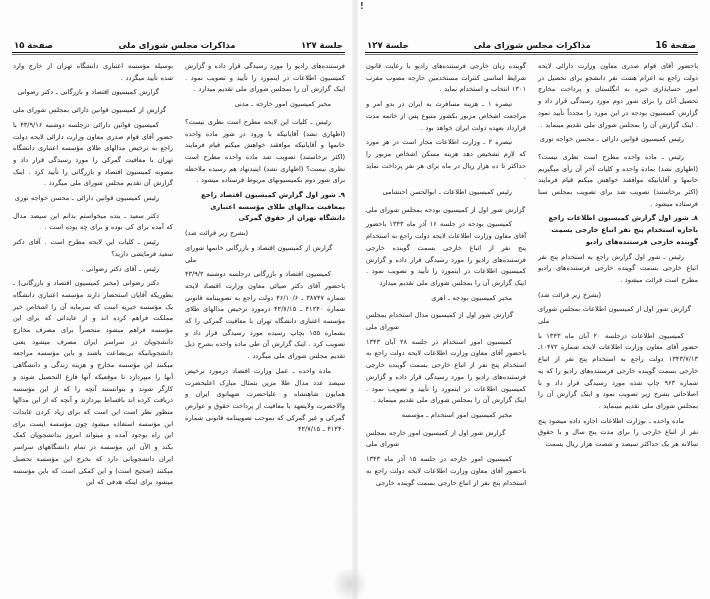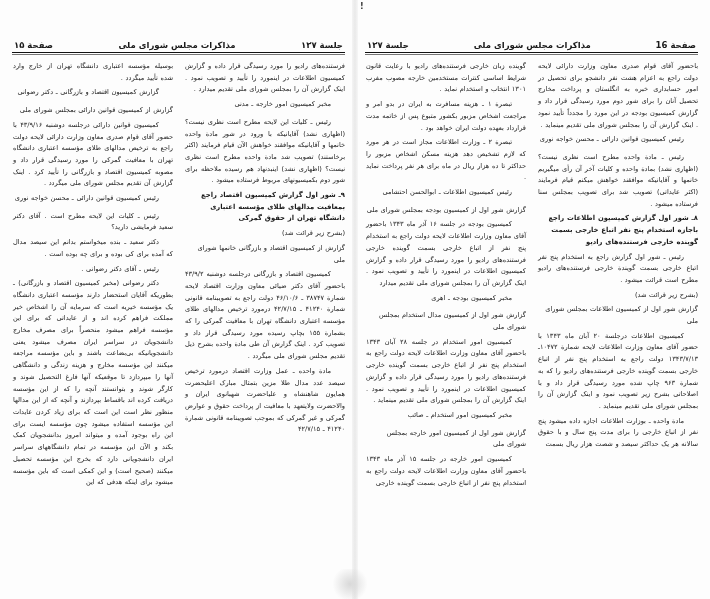--- a/index.html
+++ b/index.html
@@ -29,21 +29,21 @@
     border-bottom: 1.5px solid #111;
   }
   .header-rule2 { height: 0; border-bottom: 0.6px solid #777; margin-top: 1px; }
   .columns { display: flex; flex-direction: row-reverse; gap: 12px; margin-top: 6px; }
   .col {
     width: 160px; direction: rtl; text-align: justify;
     font-size: 6.6px; line-height: 11.7px; word-spacing: 0.5px;
   }
   .col p { margin: 0 0 3px 0; }
   .col .indent { text-indent: 14px; }
-  .col .center { text-align: right; }
+  .col .center { text-align: left; }
   .col .heading { font-weight: bold; text-align: right; font-size: 6.8px; }
   .col .speaker { font-weight: normal; }
   .col .signature { text-indent: 14px; margin-bottom: 6px; }
   .mark { position: absolute; top: 2px; left: 360px; font-size: 8px; font-weight: bold; color: #333; }
   .speck { position: absolute; bottom: 0; left: 330px; width: 40px; height: 30px;
     background: radial-gradient(circle, #d8d8d8 0%, rgba(255,255,255,0) 70%); }
 </style>
 </head>
 <body>
 
@@ -53,71 +53,71 @@
     <div class="header">
       <span>جلسة ۱۳۷</span>
       <span>مذاکرات مجلس شورای ملی</span>
       <span>صفحة ۱۵</span>
     </div>
     <div class="header-rule2"></div>
     <div class="columns">
       <div class="col">
           <p>فرستنده‌های رادیو را مورد رسیدگی قرار داده و گزارش کمیسیون اطلاعات در اینمورد را تأیید و تصویب نمود . اینک گزارش آن را بمجلس شورای ملی تقدیم میدارد .</p>
           <p class="signature">مخبر کمیسیون امور خارجه ـ مدنی</p>
-          <p class="indent"><span class="speaker">رئیس ـ </span><span>کلیات این لایحه مطرح است نظری نیست؟ (اظهاری نشد) آقایانیکه با ورود در شور مادة واحده خانمها و آقایانیکه موافقند خواهش الآن قیام فرمایند (اکثر برخاستند) تصویب شد مادة واحده مطرح است نظری نیست؟ (اظهاری نشد) اینبدنهاد هم رسیده ملاحظه برای شور دوم بکمیسیونهای مربوط فرستاده میشود .</span></p>
+          <p class="indent"><span class="speaker">رئیس ـ </span><span>کلیات این لایحه مطرح است نظری نیست؟ (اظهاری نشد) آقایانیکه با ورود در شور مادة واحده خانمها و آقایانیکه موافقند خواهش میکنم قیام فرمایند (اکثر برخاستند) تصویب شد مادة واحده مطرح است نظری نیست؟ (اظهاری نشد) اینبدنهاد هم رسیده ملاحظه برای شور دوم بکمیسیونهای مربوط فرستاده میشود .</span></p>
           <p class="heading">۹ـ شور اول گزارش کمیسیون اقتصاد راجع بمعافیت مدالهای طلای مؤسسه اعتباری دانشگاه تهران از حقوق گمرکی</p>
           <p class="center">(بشرح زیر قرائت شد)</p>
           <p class="center">گزارش از کمیسیون اقتصاد و بازرگانی خانمها شورای ملی</p>
           <p class="indent">کمیسیون اقتصاد و بازرگانی درجلسه دوشنبه ۴۳/۹/۲ باحضور آقای دکتر ضیائی معاون وزارت اقتصاد لایحه شمارة ۳۸۷۴۷ ـ ۴۶/۱۰/۶ دولت راجع به تصویبنامه قانونی شمارة ۴۱۲۴۰ ـ ۴۲/۷/۱۵ درمورد ترخیص مدالهای طلای مؤسسه اعتباری دانشگاه تهران با معافیت گمرکی را که بشمارة ۱۵۵ بچاپ رسیده مورد رسیدگی قرار داد و تصویب کرد . اینک گزارش آن طی مادة واحده بشرح ذیل تقدیم مجلس شورای ملی میگردد .</p>
           <p class="indent"><span class="speaker">مادة واحده ـ </span><span>عمل وزارت اقتصاد درمورد ترخیص سیصد عدد مدال طلا مزین بتمثال مبارک اعلیحضرت همایون شاهنشاه و علیاحضرت شهبانوی ایران و والاحضرت ولایتعهد با معافیت از پرداخت حقوق و عوارض گمرکی و غیر گمرکی که بموجب تصویبنامه قانونی شمارة ۴۱۲۴۰ ـ ۴۲/۷/۱۵</span></p>
         </div>
       <div class="col">
           <p>بوسیله مؤسسه اعتباری دانشگاه تهران از خارج وارد شده تأیید میگردد .</p>
           <p class="signature">گزارش کمیسیون اقتصاد و بازرگانی ـ دکتر رضوانی</p>
           <p class="center">گزارش از کمیسیون قوانین دارائی بمجلس شورای ملی</p>
           <p class="indent">کمیسیون قوانین دارائی درجلسه دوشنبه ۴۳/۹/۱۶ با حضور آقای قوام صدری معاون وزارت دارائی لایحه دولت راجع به ترخیص مدالهای طلای مؤسسه اعتباری دانشگاه تهران با معافیت گمرکی را مورد رسیدگی قرار داد و مصوبه کمیسیون اقتصاد و بازرگانی را تأیید کرد . اینک گزارش آن تقدیم مجلس شورای ملی میگردد .</p>
           <p class="signature">رئیس کمیسیون قوانین دارائی ـ محسن خواجه نوری</p>
+          <p class="indent"><span class="speaker">دکتر سعید ـ </span><span>بنده میخواستم بدانم این سیصد مدال که آمده برای کی بوده و برای چه بوده است .</span></p>
           <p class="indent"><span class="speaker">رئیس ـ </span><span>کلیات این لایحه مطرح است . آقای دکتر سعید فرمایشی دارید؟</span></p>
-          <p class="indent"><span class="speaker">دکتر سعید ـ </span><span>بنده میخواستم بدانم این سیصد مدال که آمده برای کی بوده و برای چه بوده است .</span></p>
           <p class="indent"><span class="speaker">رئیس ـ </span><span>آقای دکتر رضوانی .</span></p>
           <p class="indent"><span class="speaker">دکتر رضوانی (مخبر کمیسیون اقتصاد و بازرگانی) ـ </span><span>بطوریکه آقایان استحضار دارند مؤسسه اعتباری دانشگاه یک مؤسسه خیریه است که سرمایه آن را اشخاص خیر مملکت فراهم کرده اند و از عایداتی که برای این مؤسسه فراهم میشود منحصراً برای مصرف مخارج دانشجویان در سراسر ایران مصرف میشود یعنی دانشجویانیکه بی‌بضاعت باشند و باین مؤسسه مراجعه میکنند این مؤسسه مخارج و هزینه زندگی و دانشگاهی آنها را میپردازد تا موقعیکه آنها فارغ التحصیل شوند و کارگر شوند و بتوانستند آنچه را که از این مؤسسه دریافت کرده اند باقساط بپردازند و آنچه که از این مدالها منظور نظر است این است که برای زیاد کردن عایدات این مؤسسه استفاده میشود چون مؤسسه ایست برای این راه بوجود آمده و میتواند امروز بدانشجویان کمک بکند و الآن این مؤسسه در تمام دانشگاههای سراسر ایران دانشجویانی دارد که بخرج این مؤسسه تحصیل میکنند (صحیح است) و این کمکی است که باین مؤسسه میشود برای اینکه هدفی که این</span></p>
         </div>
     </div>
   </div>
 
   <div class="page right">
     <div class="header">
       <span>صفحة 16</span>
       <span>مذاکرات مجلس شورای ملی</span>
       <span>جلسة ۱۳۷</span>
     </div>
     <div class="header-rule2"></div>
     <div class="columns">
       <div class="col">
           <p>باحضور آقای قوام صدری معاون وزارت دارائی لایحه دولت راجع به اعزام هشت نفر دانشجو برای تحصیل در امور حسابداری خبره به انگلستان و پرداخت مخارج تحصیل آنان را برای شور دوم مورد رسیدگی قرار داد و گزارش کمیسیون بودجه در این مورد را مجدداً تأیید نمود . اینک گزارش آن را بمجلس شورای ملی تقدیم مینماید .</p>
           <p class="signature">رئیس کمیسیون قوانین دارائی ـ محسن خواجه نوری</p>
-          <p class="indent"><span class="speaker">رئیس ـ </span><span>مادة واحده مطرح است نظری نیست؟ (اظهاری نشد) بمادة واحده و کلیات آخر آن رأی میگیریم خانمها و آقایانیکه موافقند خواهش میکنم قیام فرمایند (اکثر عایداتی) تصویب شد برای تصویب بمجلس سنا فرستاده میشود .</span></p>
+          <p class="indent"><span class="speaker">رئیس ـ </span><span>مادة واحده مطرح است نظری نیست؟ (اظهاری نشد) بمادة واحده و کلیات آخر آن رأی میگیریم خانمها و آقایانیکه موافقند خواهش میکنم قیام فرمایند (اکثر برخاستند) تصویب شد برای تصویب بمجلس سنا فرستاده میشود .</span></p>
           <p class="heading">۸ـ شور اول گزارش کمیسیون اطلاعات راجع باجازه استخدام پنج نفر اتباع خارجی بسمت گوینده خارجی فرستنده‌های رادیو</p>
           <p class="indent"><span class="speaker">رئیس ـ </span><span>شور اول گزارش راجع به استخدام پنج نفر اتباع خارجی بسمت گویندة خارجی فرستنده‌های رادیو مطرح است قرائت میشود .</span></p>
           <p class="center">(بشرح زیر قرائت شد)</p>
           <p class="center">گزارش شور اول از کمیسیون اطلاعات بمجلس شورای ملی</p>
           <p class="indent">کمیسیون اطلاعات درجلسة ۲۰ آبان ماه ۱۳۴۳ با حضور آقای معاون وزارت اطلاعات لایحه شمارة ۱۰۴۷۲ـ ۱۳۴۳/۷/۱۳ دولت راجع به استخدام پنج نفر از اتباع خارجی بسمت گوینده خارجی فرستنده‌های رادیو را که به شمارة ۹۶۳ چاپ شده مورد رسیدگی قرار داد و با اصلاحاتی بشرح زیر تصویب نمود و اینک گزارش آن را بمجلس شورای ملی تقدیم مینماید .</p>
           <p class="indent"><span class="speaker">مادة واحده ـ </span><span>بوزارت اطلاعات اجازه داده میشود پنج نفر از اتباع خارجی را برای مدت پنج سال و با حقوق سالانه هر یک حداکثر سیصد و شصت هزار ریال بسمت</span></p>
         </div>
       <div class="col">
           <p>گوینده زبان خارجی فرستنده‌های رادیو با رعایت قانون شرایط اساسی کنترات مستخدمین خارجه مصوب مفرب ۱۳۰۱ انتخاب و استخدام نماید .</p>
           <p class="indent"><span class="speaker">تبصرة ۱ ـ </span><span>هزینه مسافرت به ایران در بدو امر و مراجعت اشخاص مزبور بکشور متبوع پس از خاتمه مدت قرارداد بعهده دولت ایران خواهد بود .</span></p>
           <p class="indent"><span class="speaker">تبصرة ۲ ـ </span><span>وزارت اطلاعات مجاز است در هر مورد که لازم تشخیص دهد هزینه مسکن اشخاص مزبور را حداکثر تا ده هزار ریال در ماه برای هر نفر پرداخت نماید .</span></p>
           <p class="signature">رئیس کمیسیون اطلاعات ـ ابوالحسن احتشامی</p>
           <p class="center">گزارش شور اول از کمیسیون بودجه بمجلس شورای ملی</p>
           <p class="indent">کمیسیون بودجه در جلسه ۱۶ آذر ماه ۱۳۴۳ باحضور آقای معاون وزارت اطلاعات لایحه دولت راجع به استخدام پنج نفر از اتباع خارجی بسمت گوینده خارجی فرستنده‌های رادیو را مورد رسیدگی قرار داده و گزارش کمیسیون اطلاعات در اینمورد را تأیید و تصویب نمود . اینک گزارش آن را بمجلس شورای ملی تقدیم میدارد</p>
           <p class="signature">مخبر کمیسیون بودجه ـ اهری</p>
           <p class="center">گزارش شور اول از کمیسیون مدال استخدام بمجلس شورای ملی</p>
           <p class="indent">کمیسیون امور استخدام در جلسه ۲۸ آبان ۱۳۴۳ باحضور آقای معاون وزارت اطلاعات لایحه دولت راجع به استخدام پنج نفر از اتباع خارجی بسمت گوینده خارجی فرستنده‌های رادیو را مورد رسیدگی قرار داده و گزارش کمیسیون اطلاعات در اینمورد را تأیید و تصویب نمود . اینک گزارش آن را بمجلس شورای ملی تقدیم مینماید .</p>
-          <p class="signature">مخبر کمیسیون امور استخدام ـ صائب</p>
+          <p class="signature">مخبر کمیسیون امور استخدام ـ مؤسسه</p>
           <p class="center">گزارش شور اول از کمیسیون امور خارجه بمجلس شورای ملی</p>
           <p class="indent">کمیسیون امور خارجه در جلسه ۱۵ آذر ماه ۱۳۴۳ باحضور آقای معاون وزارت اطلاعات لایحه دولت راجع به استخدام پنج نفر از اتباع خارجی بسمت گوینده خارجی</p>
         </div>
     </div>
   </div>
 </div>
 <div class="gutter-shadow"></div>
 <span class="mark">!</span>
 <div class="speck"></div>
 

